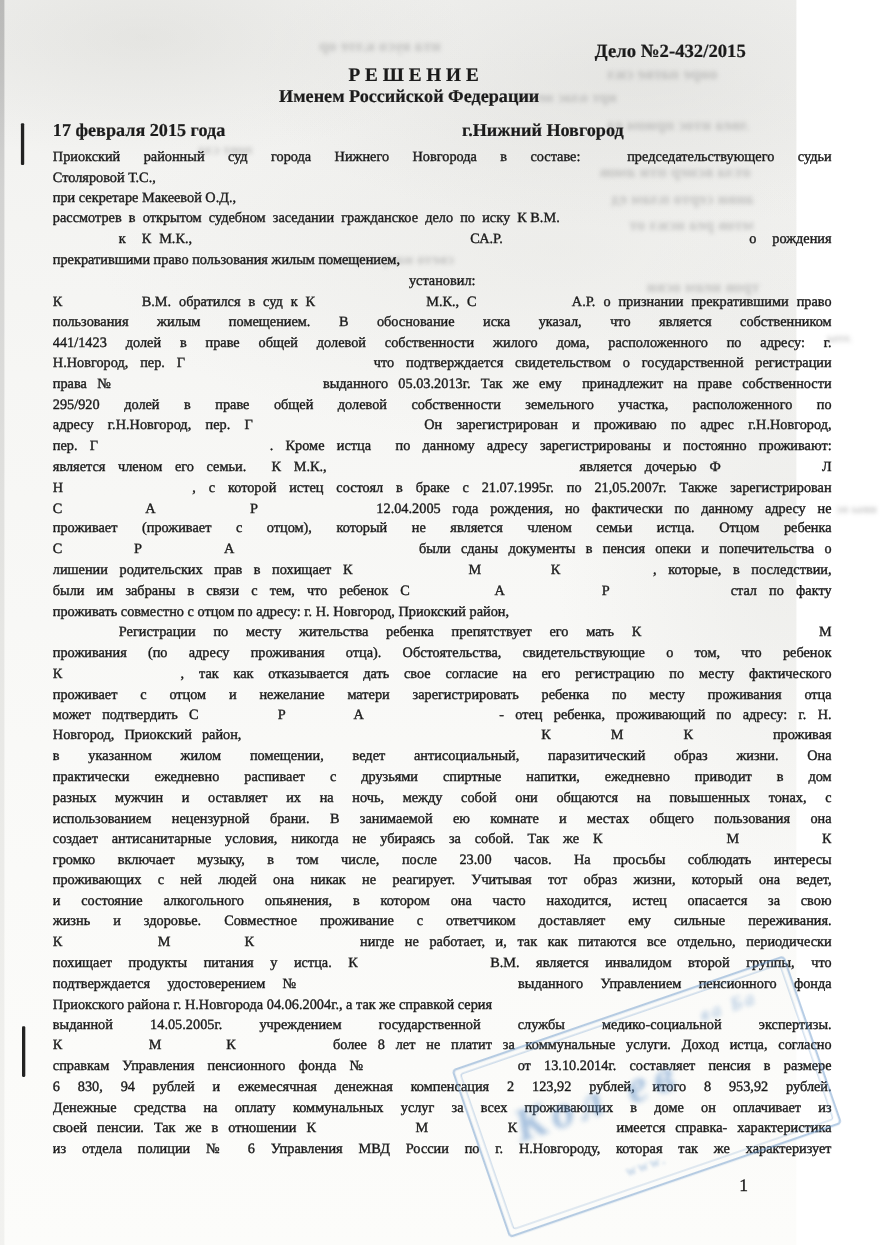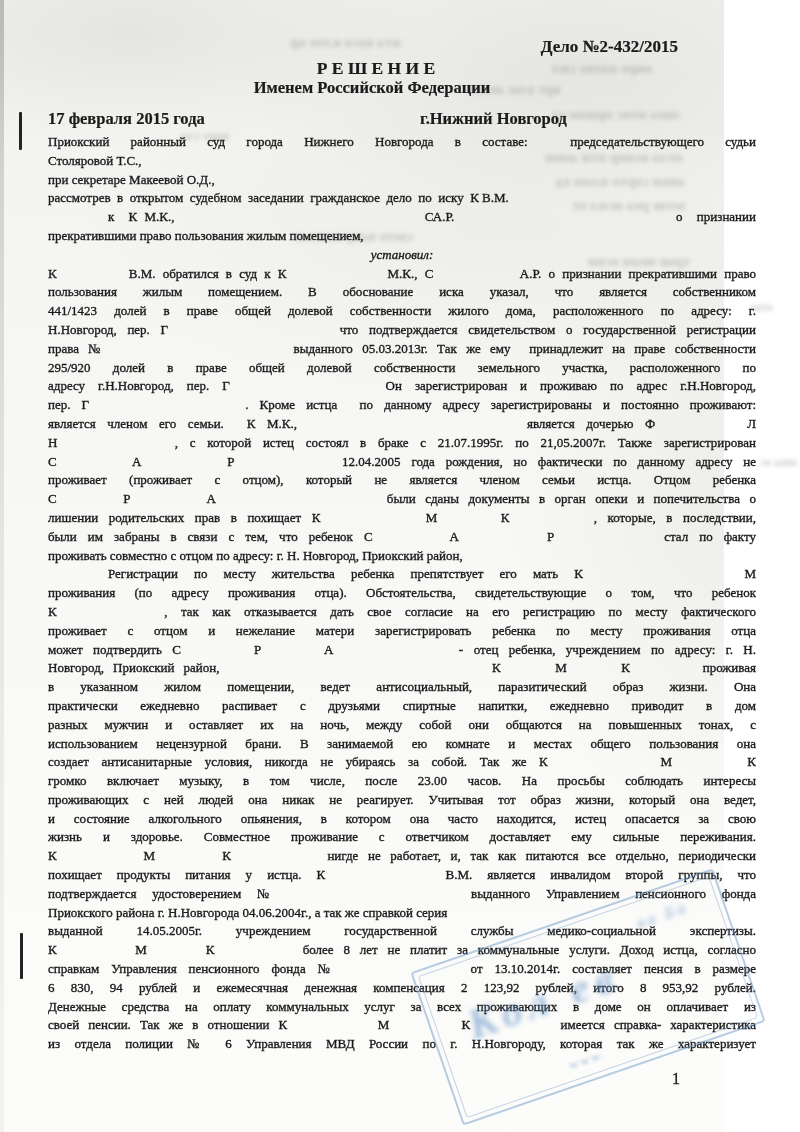--- a/index.html
+++ b/index.html
@@ -23,21 +23,21 @@
   .subtitle{position:absolute;top:78px;left:0;width:100%;text-align:center;font-size:16.5px;
     font-weight:700;transform:translateX(10px);-webkit-text-stroke:.2px #1b1b1b;}
   .date{position:absolute;top:109px;left:48px;font-size:16.5px;font-weight:700;
     -webkit-text-stroke:.2px #1b1b1b;}
   .city{position:absolute;top:109px;left:420px;font-size:16.5px;font-weight:700;
     -webkit-text-stroke:.2px #1b1b1b;}
   .content{position:absolute;left:48px;top:133px;width:708px;font-size:13px;line-height:18.8px;}
   .line{white-space:pre-wrap;text-align:justify;text-align-last:justify;height:18.8px;
     overflow:hidden;-webkit-text-stroke:.35px #1b1b1b;}
   .line.nj{text-align:left;text-align-last:left;}
-  .line.ctr{text-align:center;text-align-last:center;font-style:italic;}
+  .line.ctr{text-align:center;text-align-last:center;}
   .line.ind{text-indent:60px;}
   .margin-mark{position:absolute;width:3px;background:#222;border-radius:1px;filter:blur(.3px);}
   .mm1{left:19px;top:112px;height:38px;}
   .mm2{left:20px;top:933px;height:46px;}
   .page-num{position:absolute;top:1070px;right:44px;font-size:16px;-webkit-text-stroke:.3px #1b1b1b;}
   .noise-layer span{position:absolute;transform:scaleX(-1);filter:blur(1.9px);opacity:.5;
     color:#969696;white-space:pre;font-weight:700;}
   .stamp{position:absolute;left:428px;top:916px;width:316px;height:158px;
     border:2.5px solid rgba(105,150,200,.48);border-radius:4px;transform:rotate(-19deg);
     filter:blur(.5px);}
@@ -78,44 +78,44 @@
   <div class="city">г.Нижний Новгород</div>
 
   <div class="margin-mark mm1"></div>
   <div class="margin-mark mm2"></div>
 
   <div class="content">
       <div class="line">Приокский районный суд города Нижнего Новгорода в составе:  председательствующего судьи</div>
       <div class="line nj">Столяровой Т.С.,</div>
       <div class="line nj">при секретаре Макеевой О.Д.,</div>
       <div class="line nj">рассмотрев  в  открытом  судебном  заседании  гражданское  дело  по  иску  К В.М.</div>
-      <div class="line ind">к  К М.К.,                                   СА.Р.                               о  признании</div>
+      <div class="line ind">к  К М.К.,                                   СА.Р.                               о  рождения</div>
       <div class="line nj">прекратившими право пользования жилым помещением,</div>
       <div class="line ctr">установил:</div>
       <div class="line">К          В.М. обратился в суд к К              М.К., С            А.Р. о признании прекратившими право</div>
       <div class="line">пользования жилым помещением. В обоснование иска указал, что является собственником</div>
       <div class="line">441/1423 долей в праве общей долевой собственности жилого дома, расположенного по адресу: г.</div>
       <div class="line">Н.Новгород, пер. Г                что подтверждается свидетельством о государственной регистрации</div>
       <div class="line">права №                    выданного 05.03.2013г. Так же ему  принадлежит на праве собственности</div>
       <div class="line">295/920 долей в праве общей долевой собственности земельного участка, расположенного по</div>
       <div class="line">адресу г.Н.Новгород, пер. Г            Он зарегистрирован и проживаю по адрес г.Н.Новгород,</div>
       <div class="line">пер. Г              . Кроме истца  по данному адресу зарегистрированы и постоянно проживают:</div>
       <div class="line">является членом его семьи.  К М.К.,                    является дочерью Ф        Л</div>
       <div class="line">Н          , с которой истец состоял в браке с 21.07.1995г. по 21,05.2007г. Также зарегистрирован</div>
       <div class="line">С       А        Р          12.04.2005 года рождения, но фактически по данному адресу не</div>
       <div class="line">проживает (проживает с отцом), который не является членом семьи истца. Отцом ребенка</div>
-      <div class="line">С       Р        А                  были сданы документы в орган опеки и попечительства о</div>
+      <div class="line">С       Р        А                  были сданы документы в пенсия опеки и попечительства о</div>
       <div class="line">лишении родительских прав в похищает К          М      К        , которые, в последствии,</div>
       <div class="line">были им забраны в связи с тем, что ребенок С       А        Р          стал по факту</div>
       <div class="line nj">проживать совместно с отцом по адресу: г. Н. Новгород, Приокский район,</div>
       <div class="line ind">Регистрации по месту жительства ребенка препятствует его мать К          М</div>
       <div class="line">проживания (по адресу проживания отца). Обстоятельства, свидетельствующие о том, что ребенок</div>
       <div class="line">К        , так как отказывается дать свое согласие на его регистрацию по месту фактического</div>
       <div class="line">проживает с отцом и нежелание матери зарегистрировать ребенка по месту проживания отца</div>
-      <div class="line">может подтвердить С       Р      А            - отец ребенка, учреждением по адресу: г. Н.</div>
+      <div class="line">может подтвердить С       Р      А            - отец ребенка, проживающий по адресу: г. Н.</div>
       <div class="line">Новгород, Приокский район,                              К      М      К        проживая</div>
       <div class="line">в указанном жилом помещении, ведет антисоциальный, паразитический образ жизни. Она</div>
       <div class="line">практически ежедневно распивает с друзьями спиртные напитки, ежедневно приводит в дом</div>
       <div class="line">разных мужчин и оставляет их на ночь, между собой они общаются на повышенных тонах, с</div>
       <div class="line">использованием нецензурной брани. В занимаемой ею комнате и местах общего пользования она</div>
       <div class="line">создает антисанитарные условия, никогда не убираясь за собой. Так же К         М      К</div>
       <div class="line">громко включает музыку, в том числе, после 23.00 часов. На просьбы соблюдать интересы</div>
       <div class="line">проживающих с ней людей она никак не реагирует. Учитывая тот образ жизни, который она ведет,</div>
       <div class="line">и состояние алкогольного опьянения, в котором она часто находится, истец опасается за свою</div>
       <div class="line">жизнь и здоровье. Совместное проживание с ответчиком доставляет ему сильные переживания.</div>

